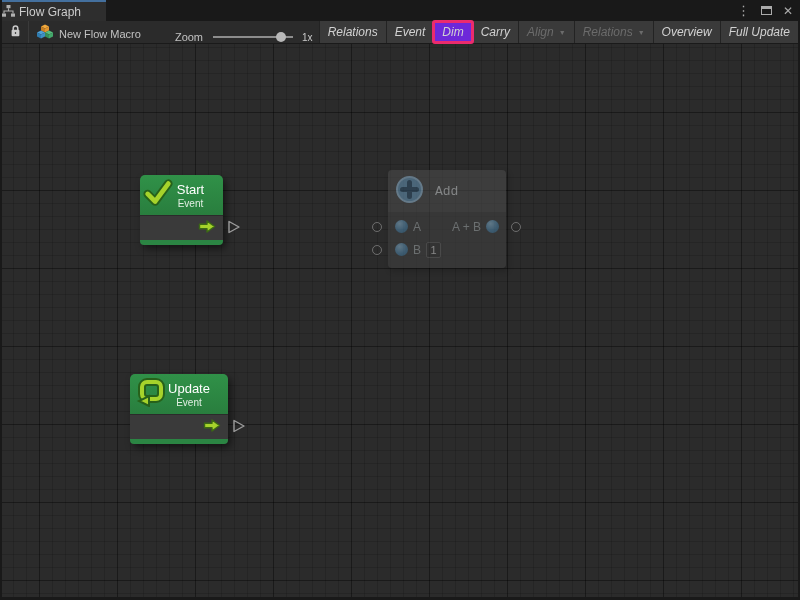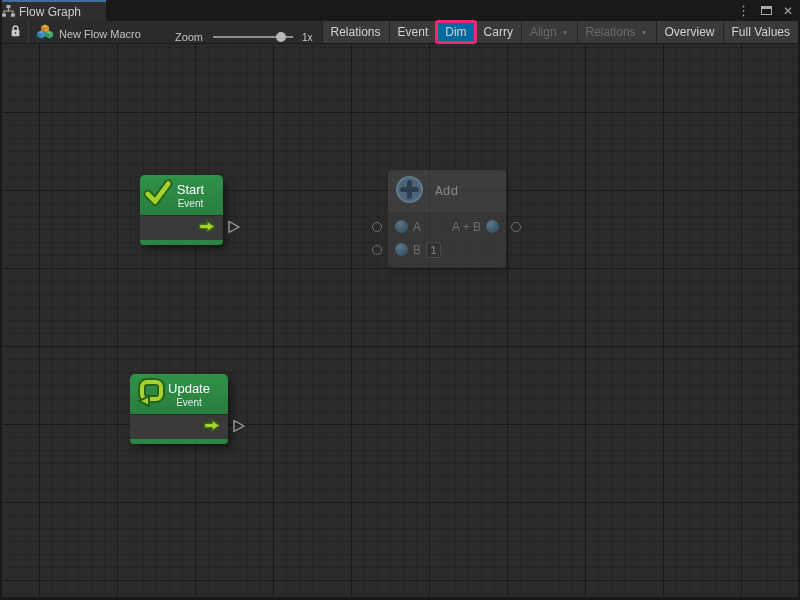--- a/index.html
+++ b/index.html
@@ -24,24 +24,24 @@
   .macro-btn { display:flex; align-items:center; gap:6px; margin-left:8px; }
   .macro-label { color:#c2c2c2; font-size:11px; }
   .zoom-label { color:#c2c2c2; font-size:11px; margin-left:34px;margin-top:45px; }
   .slider { position:relative; width:80px; height:12px; margin-left:10px; }
   .slider .track { position:absolute; top:5px; left:0; right:0; height:2px; background:#8d8d8d; }
   .slider .handle { position:absolute; top:1px; left:63px; width:10px; height:10px; border-radius:50%; background:#b8b8b8; }
   .zoom-value { color:#c8c8c8; font-size:10px; margin-left:9px; }
 
   .btn-group { margin-left:auto; display:flex; height:100%; }
   .tb-btn { display:flex; align-items:center; padding:0 8px; background:#3a3a3a;
-            border-left:1px solid #232323; color:#d2d2d2; font-size:12px; white-space:nowrap; position:relative; }
+            border-left:1px solid #232323; color:#d2d2d2; font-size:12px; white-space:nowrap; position:relative;font-style:italic; }
   .tb-btn.disabled { color:#6b6b6b; }
   .tb-btn .dd { font-size:7px; margin-left:5px; margin-top:1px; }
-  .tb-btn.dim-btn { background:#0369a1; }
+  .tb-btn.dim-btn { background:#6d28d9; }
   .dim-highlight { position:absolute; top:-1px; bottom:-1px; left:-2px; right:-2px;
                    border:3px solid #ec2b6e; border-radius:3px; pointer-events:none; z-index:5; }
 
   
   .canvas { position:absolute; top:44px; left:2px; right:2px; bottom:3px; background-color:#2b2b2b;
     background-image:
       linear-gradient(rgba(0,0,0,.30) 1px, transparent 1px),
       linear-gradient(90deg, rgba(0,0,0,.30) 1px, transparent 1px),
       linear-gradient(rgba(0,0,0,.13) 1px, transparent 1px),
       linear-gradient(90deg, rgba(0,0,0,.13) 1px, transparent 1px);
@@ -154,21 +154,21 @@
       <span class="dd">▼</span>
     </div>
     <div class="tb-btn disabled">
       <span>Relations</span>
       <span class="dd">▼</span>
     </div>
     <div class="tb-btn">
       <span>Overview</span>
     </div>
     <div class="tb-btn">
-      <span>Full Values</span>
+      <span>Full Update</span>
     </div>
   </div>
 </div>
 
 <div class="canvas">
 
   <div class="node-event" style="left:138px; top:131px; width:83px;">
     <div class="evt-header">
       <span>
         <svg width="32" height="32" viewBox="0 0 34 32">

